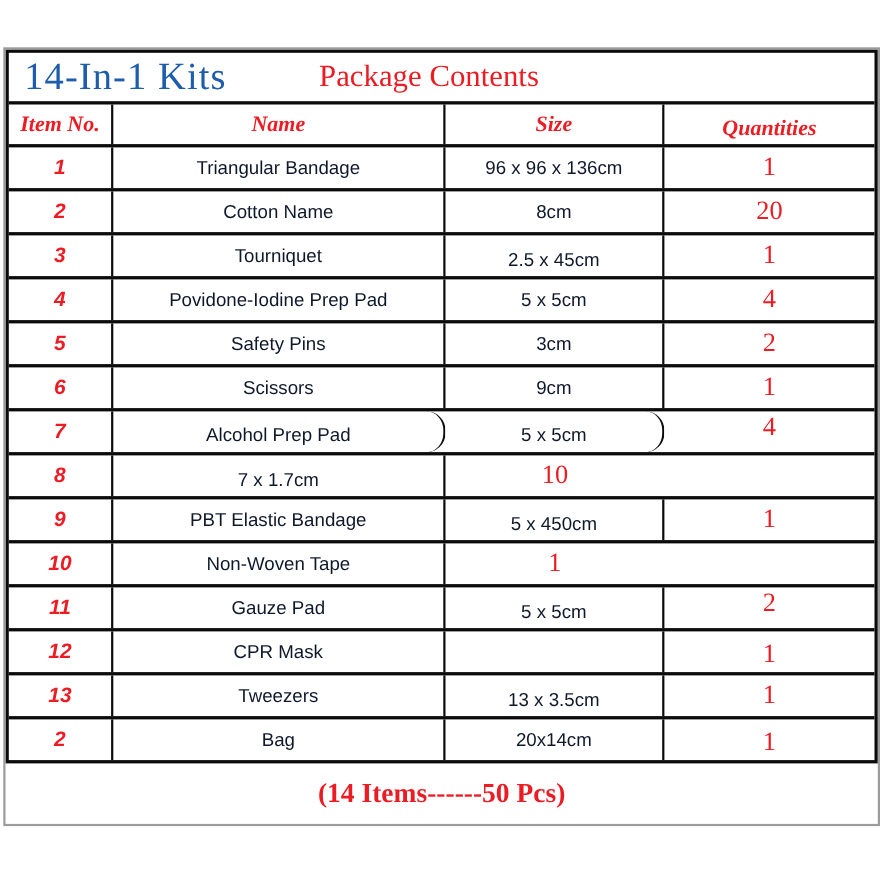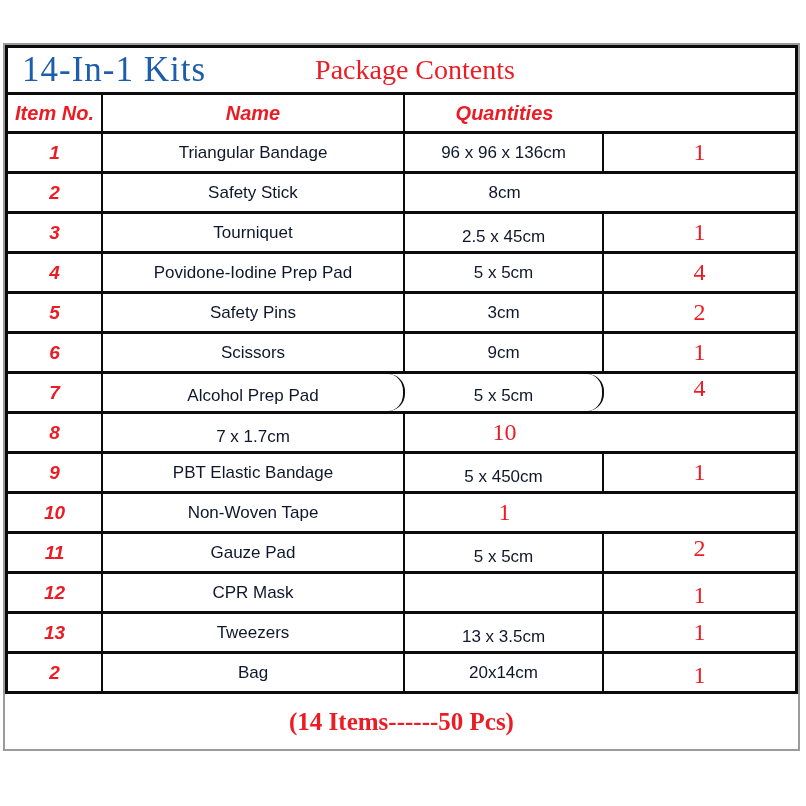--- a/index.html
+++ b/index.html
@@ -38,21 +38,21 @@
     font-size: 35px;
     color: #1e5dac;
     margin-left: 14px;
     letter-spacing: 1px;
     white-space: nowrap;
   }
   .pkg-title {
     font-family: "Liberation Serif", serif;
     font-size: 28px;
     color: #ec1c24;
-    margin-left: 109px;
+    margin-left: 84px;
     white-space: nowrap;
   }
   
   .grid-row {
     display: grid;
     grid-template-columns: 95px 302px 199px 1fr;
   }
   .cell {
     display: flex;
     align-items: center;
@@ -63,20 +63,21 @@
   }
   .cell:last-child { border-right: none; }
 
   .hdr { height: 36px; border-bottom: 3px solid #0b0b0b; }
   .hdr .cell {
     font-style: italic;
     font-weight: bold;
     font-size: 20px;
     color: #ec1c24;
     white-space: nowrap;
+    font-family: Liberation Serif, serif;
   }
   .hdr .cell:nth-child(4) { padding-top: 8px; }
 
   .row { height: 37px; border-bottom: 3px solid #0b0b0b; }
   .rows .row:last-child { border-bottom: none; }
 
   .cell-no {
     font-style: italic;
     font-weight: bold;
     font-size: 19px;
@@ -130,34 +131,36 @@
     <div class="table-main">
 
       <div class="title-row">
         <span class="kit-title">14-In-1 Kits</span>
         <span class="pkg-title">Package Contents</span>
       </div>
 
       <div class="grid-row hdr">
         <div class="cell">Item No.</div>
         <div class="cell">Name</div>
+        <div class="cell">Size</div>
         <div class="cell">Quantities</div>
       </div>
 
       <div class="rows">
           <div class="grid-row row">
             <div class="cell cell-no">1</div>
             <div class="cell cell-name">Triangular Bandage</div>
             <div class="cell cell-size">96 x 96 x 136cm</div>
             <div class="cell cell-qty">1</div>
           </div>
           <div class="grid-row row">
             <div class="cell cell-no">2</div>
-            <div class="cell cell-name">Safety Stick</div>
+            <div class="cell cell-name">Cotton Name</div>
             <div class="cell cell-size">8cm</div>
+            <div class="cell cell-qty">20</div>
           </div>
           <div class="grid-row row">
             <div class="cell cell-no">3</div>
             <div class="cell cell-name">Tourniquet</div>
             <div class="cell cell-size">2.5 x 45cm</div>
             <div class="cell cell-qty">1</div>
           </div>
           <div class="grid-row row">
             <div class="cell cell-no">4</div>
             <div class="cell cell-name">Povidone-Iodine Prep Pad</div>

